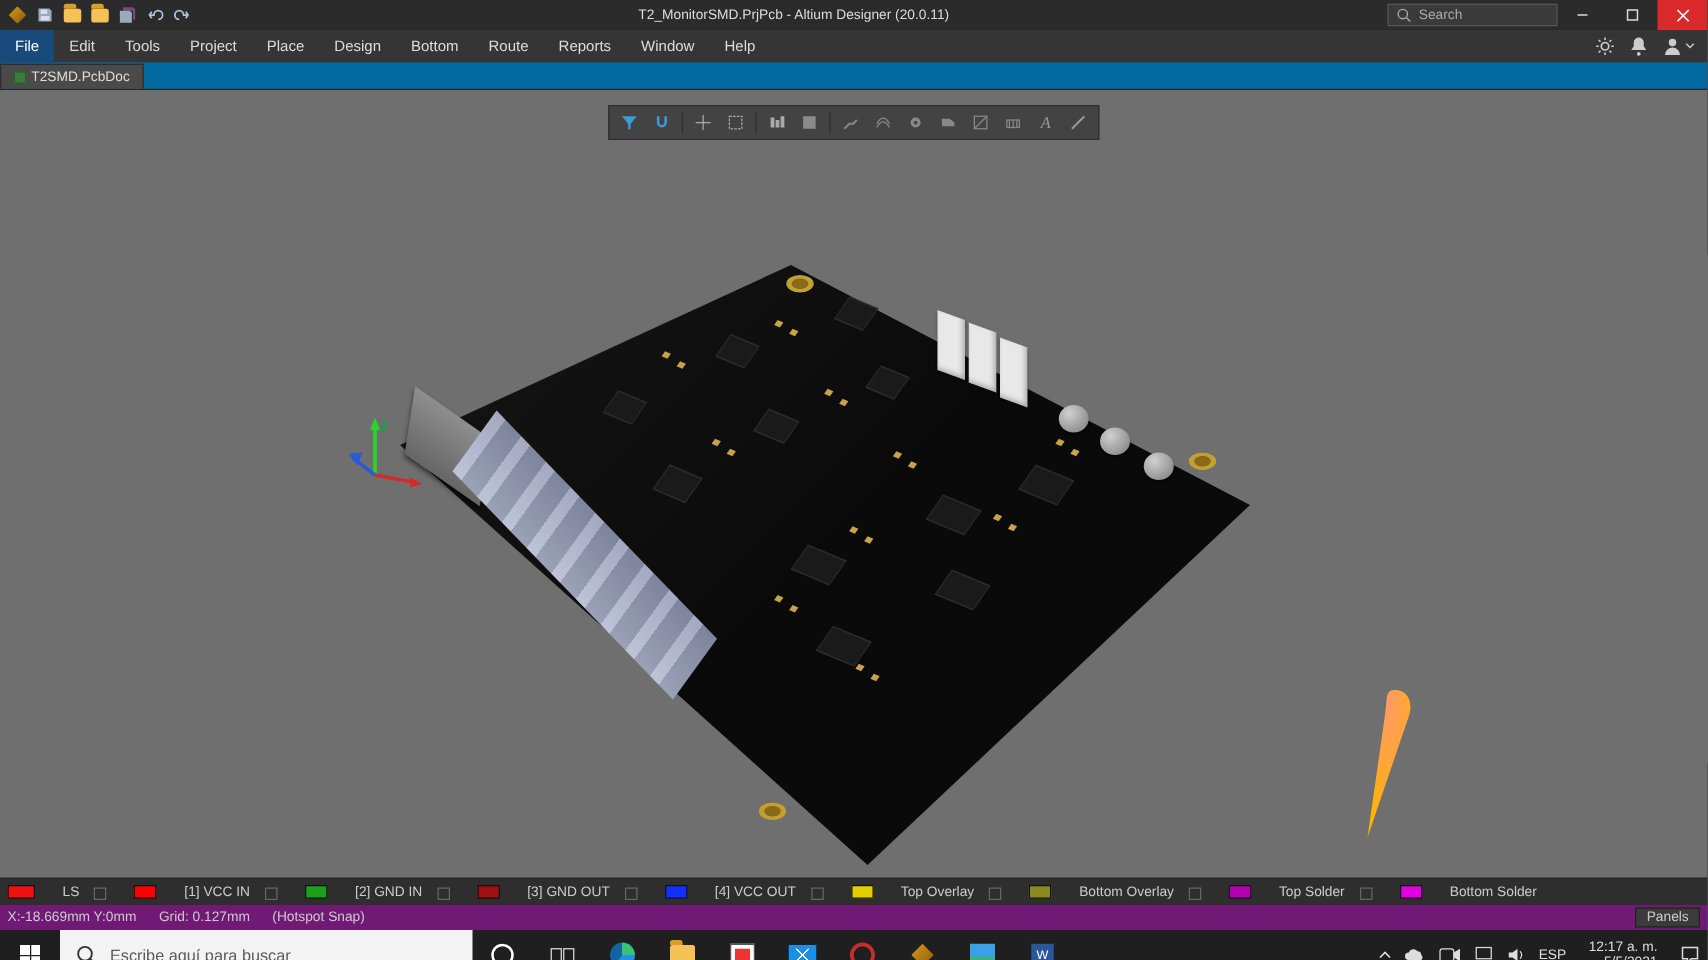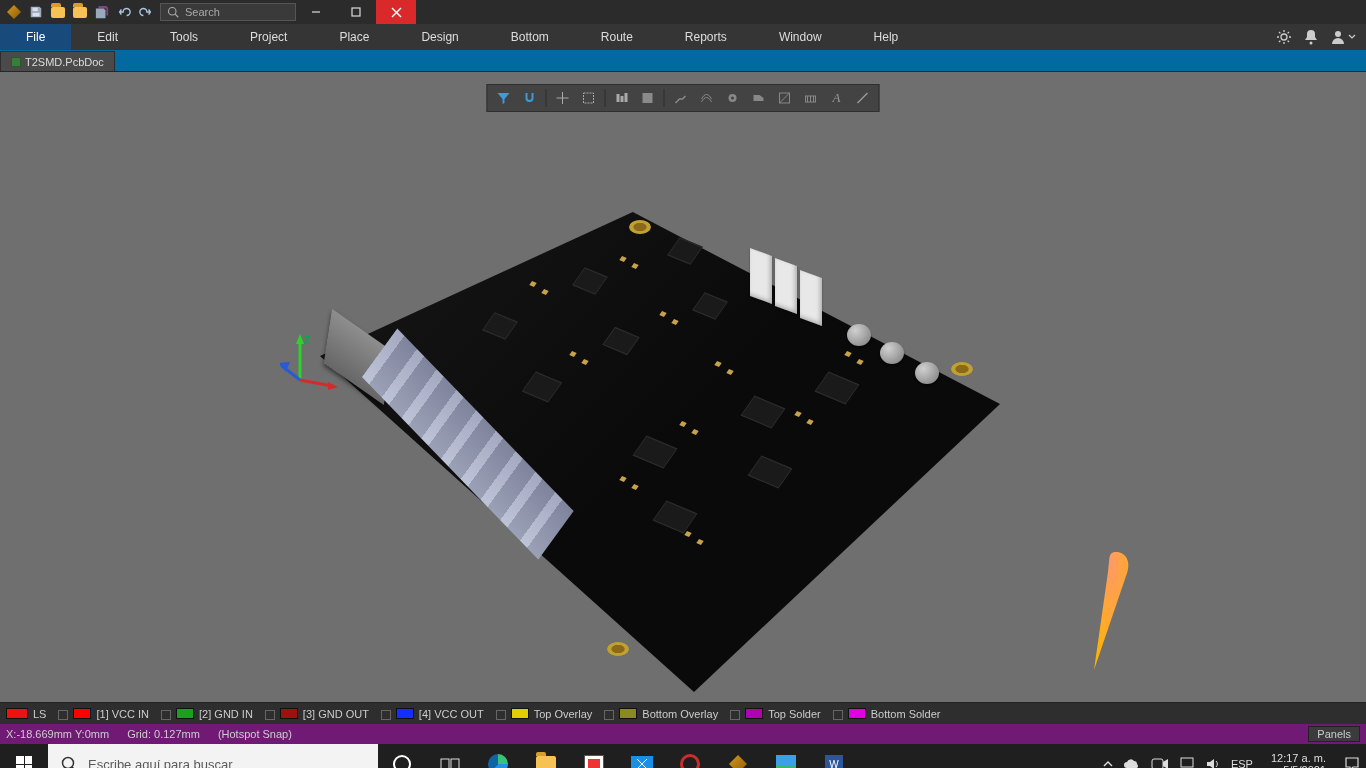--- a/index.html
+++ b/index.html
@@ -9,21 +9,21 @@
 .titlebar { height: 24px; background: #2b2b2b; display: flex; align-items: center; color: #ccc; font-size: 11px; }
 .titlebar .qat { display: flex; align-items: center; gap: 6px; padding: 0 6px; }
 .titlebar .qat .qbtn { width: 16px; height: 16px; display: flex; align-items: center; justify-content: center; color: #c0c0c0; }
 .titlebar .title-center { flex: 1; text-align: center; color: #ddd; }
 .titlebar .searchbox { width: 136px; height: 18px; background: #3a3a3a; display: flex; align-items: center; padding: 0 6px; color: #aaa; gap: 6px; border: 1px solid #555; }
 .titlebar .winbtn { width: 40px; height: 24px; display: flex; align-items: center; justify-content: center; color: #ddd; }
 .titlebar .winbtn.close { background: #d9292b; color: #fff; }
 
 
 .menubar { height: 26px; background: #353535; display: flex; align-items: center; color: #ddd; font-size: 12px; }
-.menubar .mitem { padding: 0 26px; height: 100%; display: flex; align-items: center; }
+.menubar .mitem { padding: 0 12px; height: 100%; display: flex; align-items: center; }
 .menubar .mitem.file { background: #184a7c; color: #fff; }
 .menubar .right { margin-left: auto; display: flex; align-items: center; gap: 12px; padding-right: 10px; color: #ccc; }
 
 
 .tabstrip { height: 22px; background: #0369a1; display: flex; align-items: flex-end; border-bottom: 1px solid #262626; }
 .tab { height: 20px; background: #4a4a4a; color: #ddd; font-size: 11px; padding: 0 10px; display: flex; align-items: center; gap: 4px; border: 1px solid #2d2d2d; border-bottom: none; }
 .tab .dot { width: 10px; height: 10px; background: #3a7d3a; border: 1px solid #2a5a2a; }
 
 
 .workspace { position: relative; height: 630px; background: #6f6f6f; overflow: hidden; }
@@ -75,21 +75,21 @@
 .ic7 { top: 230px; left: 315px; width: 40px; height: 20px; }
 .ic8 { top: 295px; left: 335px; width: 40px; height: 20px; }
 .ic9 { top: 190px; left: 423px; width: 40px; height: 20px; }
 .ic10{ top: 250px; left: 430px; width: 40px; height: 20px; }
 .ic11{ top: 166px; left: 497px; width: 40px; height: 20px; }
 
 .smd { position:absolute; width:6px; height:4px; background:#c8a24a; transform: skewX(-35deg) skewY(18deg); }
 
 
 .layerstrip { height: 22px; background: #2e2e2e; display: flex; align-items: center; gap: 12px; padding: 0 6px; color: #ccc; font-size: 11px; border-top: 1px solid #222; }
-.layer { display: flex; align-items: center; gap: 5px; }
+.layer { display: flex; align-items: center; gap: 22px; }
 .sw { width: 18px; height: 11px; border: 1px solid #111; }
 .sw-ls { background: #e11; width: 22px; }
 .carbtn { width: 10px; height: 10px; border: 1px solid #666; display: inline-block; position: relative; top: 1px; }
 
 
 .statusbar { height: 20px; background: #701a75; color: #ccc; font-size: 11px; display: flex; align-items: center; gap: 18px; padding: 0 6px; }
 .statusbar .panels { margin-left: auto; background: #3b3b3b; padding: 1px 8px; border: 1px solid #222; }
 
 
 .taskbar { height: 40px; background: #1f1f1f; display: flex; align-items: center; color: #ddd; font-size: 13px; }
@@ -145,20 +145,21 @@
         <svg width="14" height="14" viewBox="0 0 16 16">
           <path fill="none" stroke="#aac6e0" stroke-width="1.6" d="M11 12a4 4 0 1 0-4-4H3m2-3L3 8l2 3"></path>
         </svg>
       </div>
     <div class="qbtn">
         <svg width="14" height="14" viewBox="0 0 16 16">
           <path fill="none" stroke="#aac6e0" stroke-width="1.6" d="M5 12a4 4 0 1 1 4-4h4m-2-3 2 3-2 3"></path>
         </svg>
       </div>
   </div>
+  <div class="title-center">T2_MonitorSMD.PrjPcb - Altium Designer (20.0.11)</div>
   <div class="searchbox">
     <svg width="12" height="12" viewBox="0 0 16 16">
         <circle cx="7" cy="7" r="5" fill="none" stroke="#aaa" stroke-width="1.5"></circle>
         <line x1="11" y1="11" x2="15" y2="15" stroke="#aaa" stroke-width="1.5"></line>
       </svg>
     <span>Search</span>
   </div>
   <div class="winbtn">
       <svg width="10" height="10">
         <line x1="1" y1="5" x2="9" y2="5" stroke="#ddd" stroke-width="1.2"></line>

